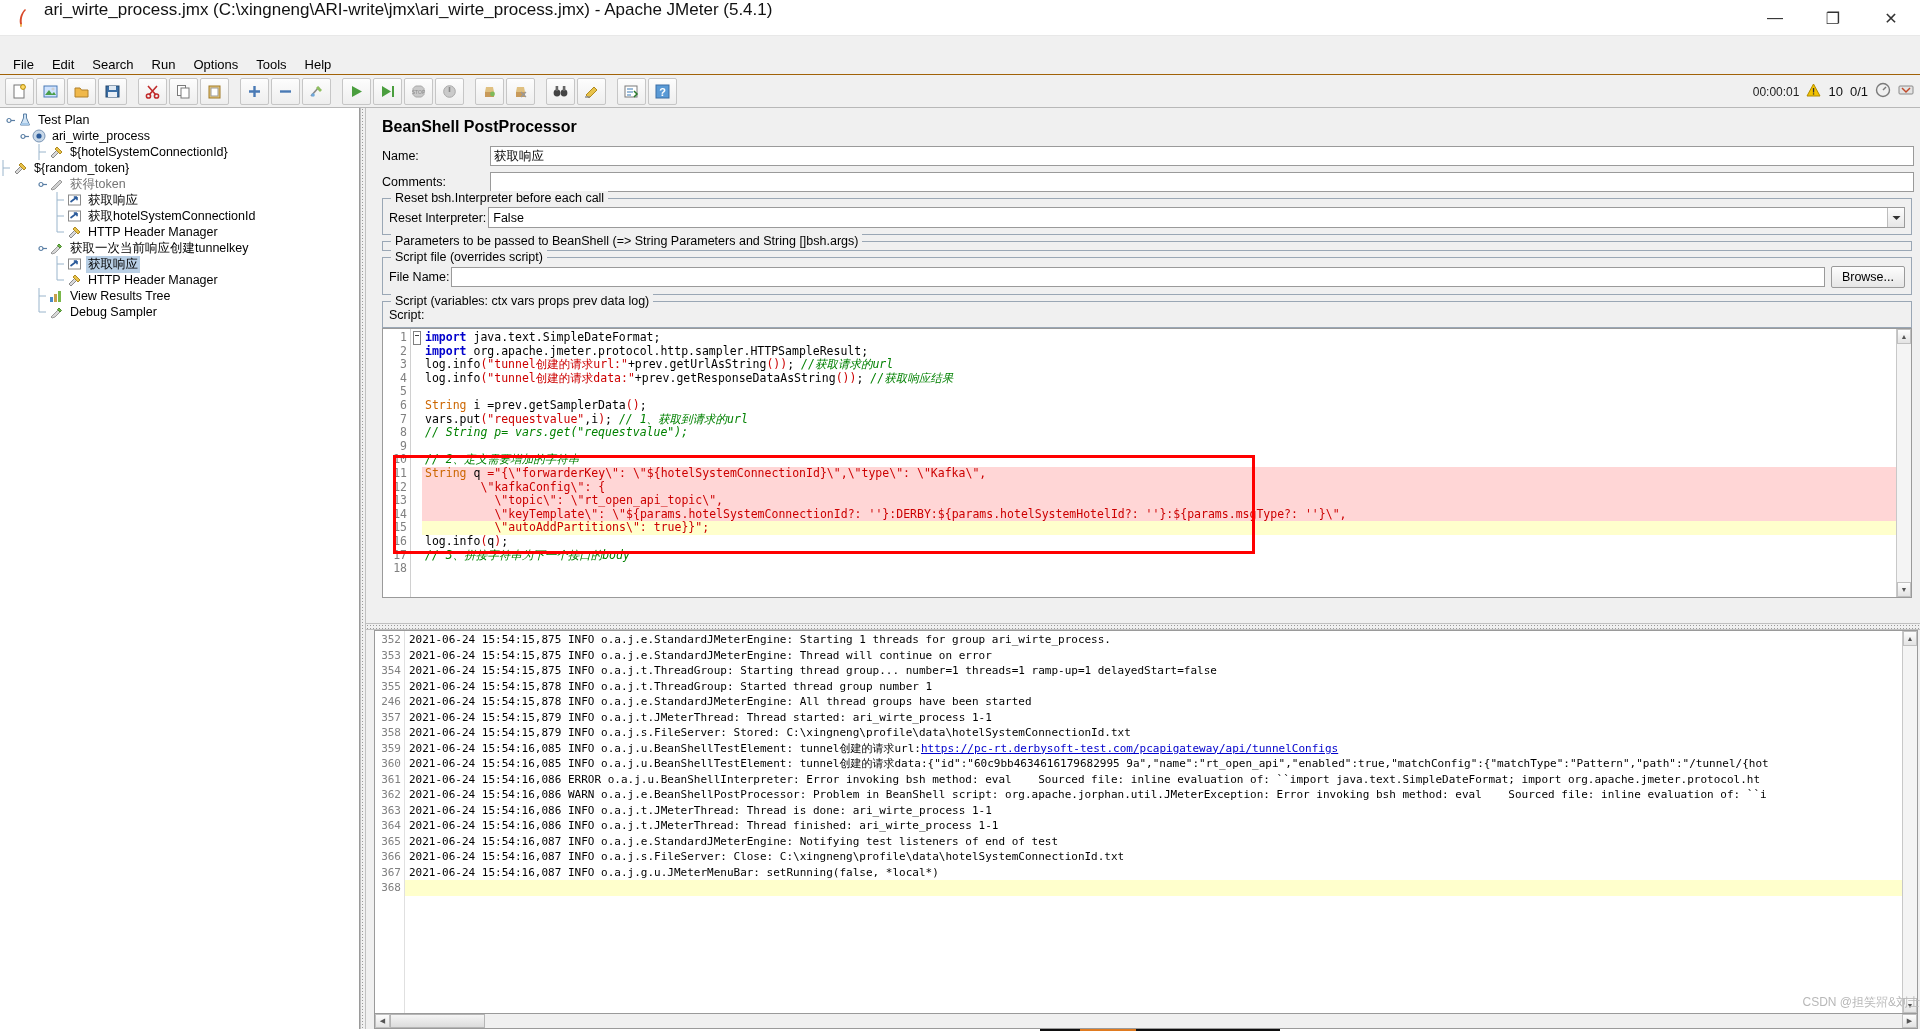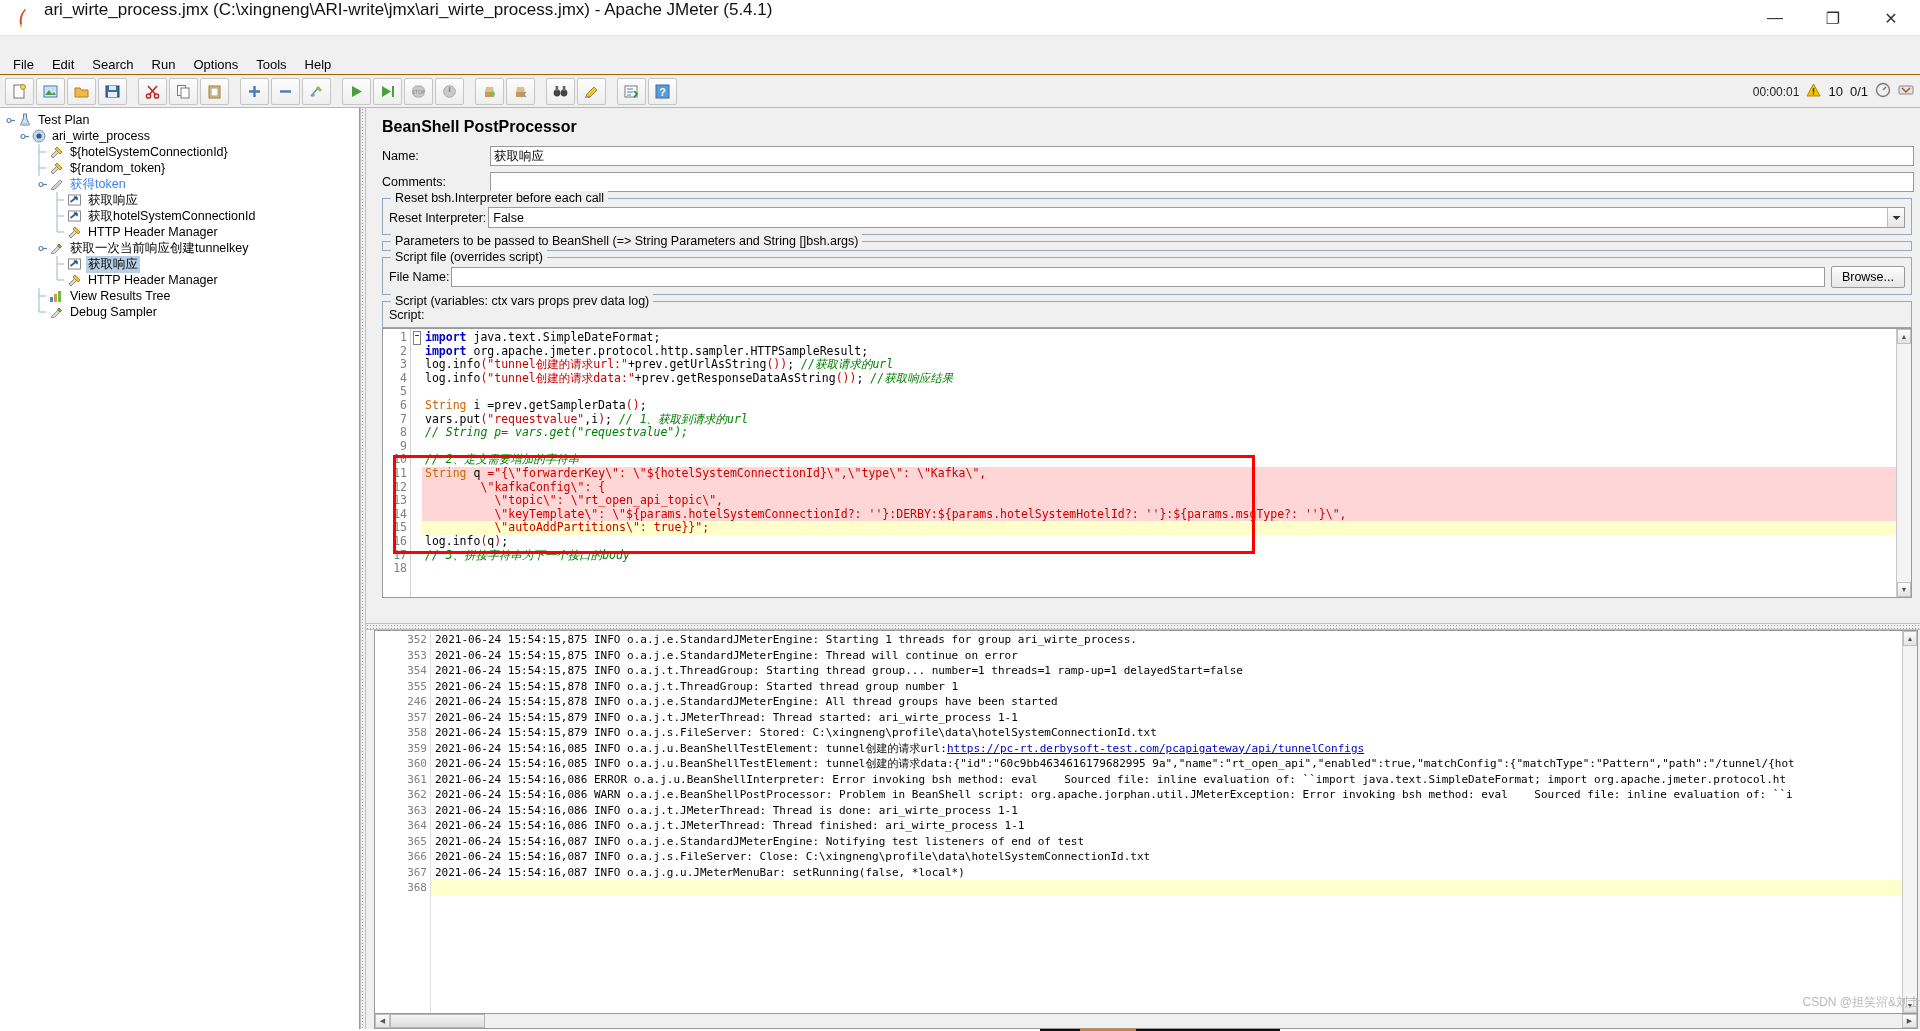--- a/index.html
+++ b/index.html
@@ -117,21 +117,21 @@
     cursor: default;
   }
   .thandle {
     width: 12px; height: 16px;
     display:flex; align-items:center; justify-content:center;
     flex: 0 0 12px;
   }
   .ticon { width: 17px; height: 16px; display:flex;align-items:center;justify-content:center; flex:0 0 17px; }
   .tlabel { margin-left: 3px; padding: 0 2px; }
   .tlabel.sel { background: #b8cfe5; }
-  .tlabel.dim { color: #3b82f6; }
+  .tlabel.dim { color: #737373; }
 
   
   .right-pane {
     flex: 1;
     display: flex;
     flex-direction: column;
     background: #f0f0f0;
     overflow: hidden;
     position: relative;
   }
@@ -319,21 +319,20 @@
   }
   .log-gutter {
     width: 30px; flex:0 0 30px;
     background:#fff;
     border-right: 1px solid #e0e0e0;
     font-family: "DejaVu Sans Mono", monospace;
     font-size: 11px;
     color: #808080;
     text-align: right;
     padding-top: 1px;
-    margin-left: 26px;
   }
   .log-gutter div { height: 15.5px; line-height: 15.5px; padding-right: 3px; }
   .log-body {
     flex: 1;
     font-family: "DejaVu Sans Mono", monospace;
     font-size: 11px;
     color: #000;
     white-space: pre;
     overflow: hidden;
     padding-top: 1px;
@@ -604,21 +603,21 @@
       </span>
       <span class="ticon">
         <svg width="15" height="14" viewBox="0 0 15 14">
             <path d="M2 11 L9 4 L11 6 L4 13 Z" fill="#d8d8d8" stroke="#8a8a8a"></path>
             <path d="M8 2 L13 7 L11 9 L6 4 Z" fill="#e8c24a" stroke="#b08a20"></path>
           </svg>
       </span>
       <span class="tlabel">${hotelSystemConnectionId}</span>
     </div>
 
-    <div class="tnode" style="padding-left:36px">
+    <div class="tnode" style="">
       <span class="thandle">
         <svg width="9" height="16" viewBox="0 0 9 16">
             <path d="M1 0 v16 M1 8 h7" stroke="#9ab5cc" stroke-width="1"></path>
           </svg>
       </span>
       <span class="ticon">
         <svg width="15" height="14" viewBox="0 0 15 14">
             <path d="M2 11 L9 4 L11 6 L4 13 Z" fill="#d8d8d8" stroke="#8a8a8a"></path>
             <path d="M8 2 L13 7 L11 9 L6 4 Z" fill="#e8c24a" stroke="#b08a20"></path>
           </svg>

